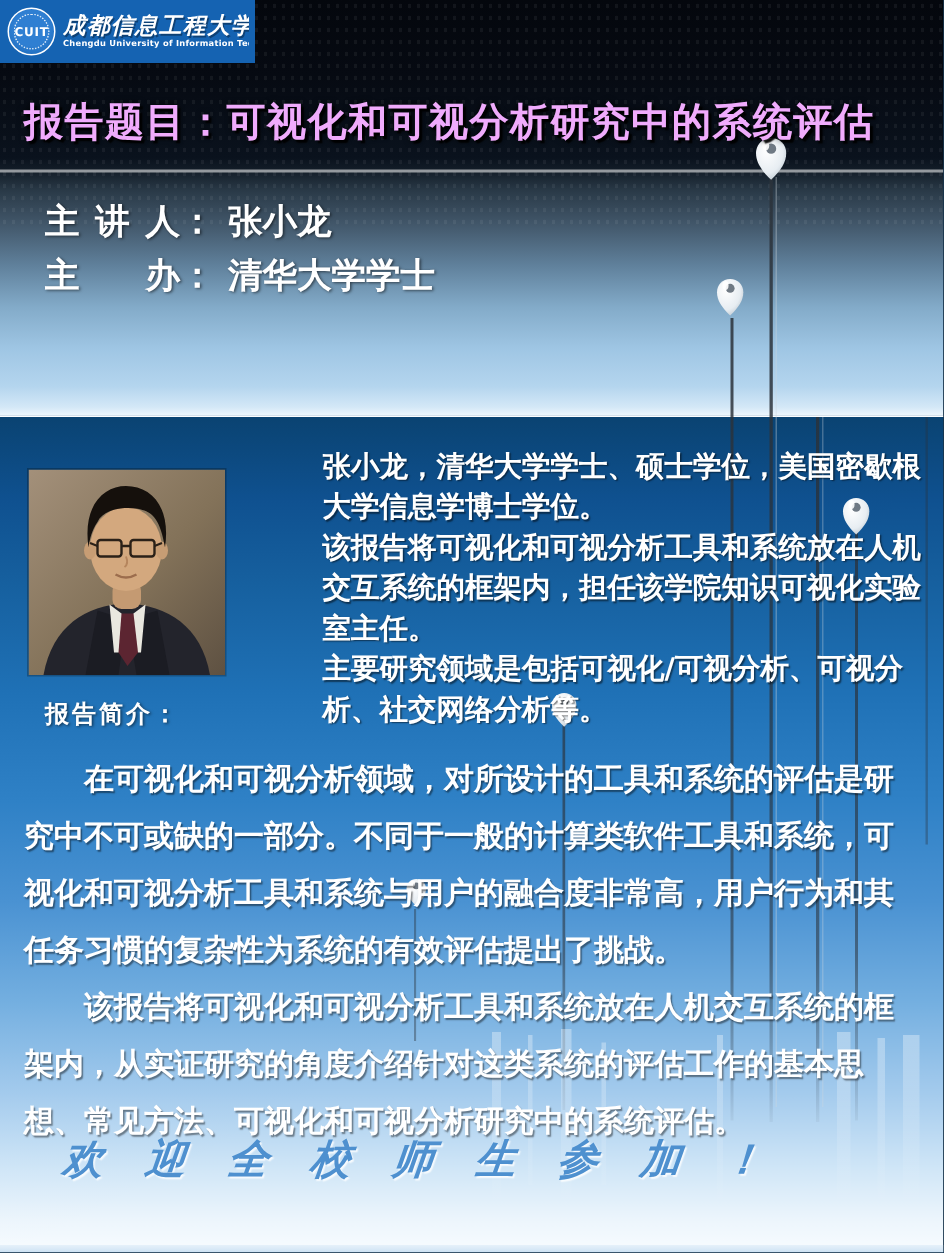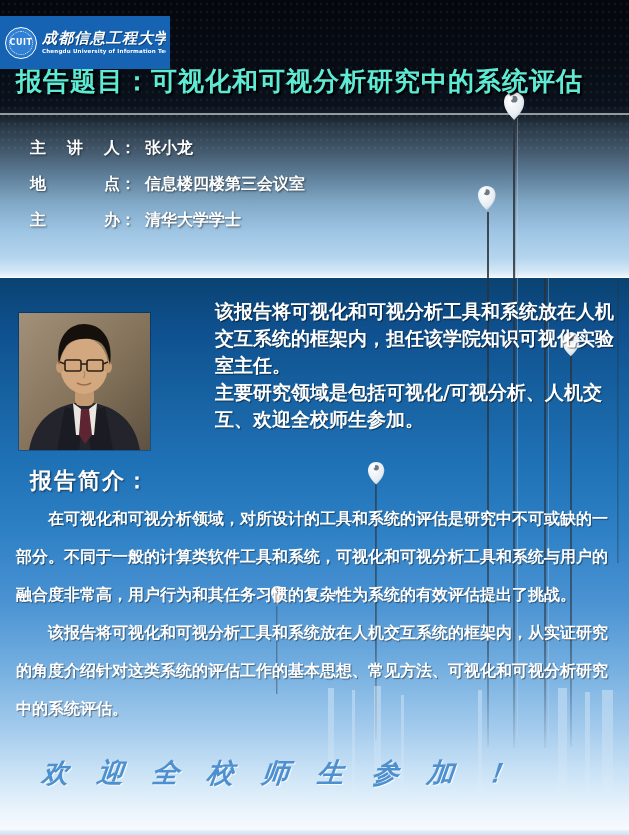--- a/index.html
+++ b/index.html
@@ -22,21 +22,21 @@
     background-image:radial-gradient(rgba(255,255,255,0.07) 1px, transparent 1.3px);
     background-size:6px 8px; opacity:.8;
   }
   .hairline {
     position:absolute; top:113px; left:0; width:629px; height:2px;
     background:rgba(255,255,255,0.55);
   }
 
   
   .banner {
-    position:absolute; top:16px; left:0; width:170px; height:53px;
+    position:absolute; top:0; left:0; width:170px; height:42px;
     background:#1563b2; display:flex; align-items:center;
     padding:0 4px 0 5px; box-sizing:border-box; z-index:5;
   }
   .logo {
     position:relative; flex:none; width:32px; height:32px; border-radius:50%;
     border:1px solid #fff; box-sizing:border-box;
     background:radial-gradient(circle at 50% 42%, #2f7fd2 0 52%, #1563b2 100%);
     display:flex; align-items:center; justify-content:center;
   }
   .logo::before {
@@ -50,29 +50,29 @@
     font-style:italic; text-shadow:1px 1px 0 rgba(0,0,0,.35); line-height:17px;
   }
   .banner-en {
     font-size:6px; white-space:nowrap; transform:scale(.92); transform-origin:left center;
     letter-spacing:.2px; line-height:8px; font-weight:bold;
   }
 
   
   .title {
     position:absolute; top:64px; left:0; width:629px; padding:0 16px; box-sizing:border-box;
-    color:#5eead4; font-size:26px; font-weight:bold; letter-spacing:1px; white-space:nowrap;
+    color:#f0abfc; font-size:26px; font-weight:bold; letter-spacing:1px; white-space:nowrap;
     text-shadow:2px 2px 1px rgba(0,0,0,0.95), 0 0 4px rgba(0,0,0,.8);
     z-index:3;
   }
 
   
   .info-rows { position:absolute; top:130px; left:30px; z-index:3; }
   .info-row {
-    height:36px; line-height:36px; color:#fff; font-size:16px; font-weight:bold;
+    height:36px; line-height:36px; color:#fff; font-size:23px; font-weight:bold;
     text-shadow:1px 1px 2px rgba(0,0,0,0.55); white-space:nowrap;
   }
   .info-label {
     display:inline-block; width:90px; text-align:justify; text-align-last:justify;
     vertical-align:top;
   }
   .info-colon { display:inline-block; }
   .info-value {
     margin-left:9px;
     font-family:"Liberation Serif","DejaVu Serif",serif;
@@ -103,26 +103,26 @@
   .bio {
     position:absolute; top:298px; left:215px; width:406px; z-index:3;
     color:#fff; font-size:19px; line-height:27px; font-weight:bold;
     text-shadow:1px 1px 1px rgba(0,0,0,0.5);
   }
   .bio div { margin:0; }
 
   
   .abstract-heading {
     position:absolute; top:466px; left:30px; z-index:3;
-    color:#fff; font-size:22px; font-weight:bold; letter-spacing:2px;
+    color:#fff; font-size:16px; font-weight:bold; letter-spacing:2px;
     text-shadow:1px 1px 2px rgba(0,0,0,0.55);
   }
   .abstract {
     position:absolute; top:500px; left:16px; width:597px; z-index:3;
-    color:#fff; font-size:16px; line-height:38px; font-weight:bold;
+    color:#fff; font-size:20px; line-height:38px; font-weight:bold;
     text-shadow:1px 1px 1px rgba(0,0,0,0.45);
   }
   .abstract p { margin:0; text-indent:2em; }
 
   
   .welcome {
     position:absolute; top:755px; left:42px; z-index:3;
     color:#4e90cf; font-size:27px; font-weight:bold; font-style:italic;
     letter-spacing:28px; white-space:nowrap; transform:skewX(-6deg);
     text-shadow:1px 1px 1px rgba(255,255,255,0.85);
@@ -148,23 +148,20 @@
       <div class="banner-cn">成都信息工程大学</div>
       <div class="banner-en">Chengdu University of Information Technology</div>
     </div>
   </div>
 
   <div class="title">报告题目：可视化和可视分析研究中的系统评估</div>
 
   <div class="info-rows">
     <div class="info-row">
       <span class="info-label">主讲人</span><span class="info-colon">：</span><span class="info-value">张小龙</span>
-    </div>
-    <div class="info-row">
-      <span class="info-label">地点</span><span class="info-colon">：</span><span class="info-value">信息楼四楼第三会议室</span>
     </div>
     <div class="info-row">
       <span class="info-label">主办</span><span class="info-colon">：</span><span class="info-value">清华大学学士</span>
     </div>
   </div>
 
   <div class="content-band"></div>
 
   <div class="photo">
     <svg width="131" height="137" viewBox="0 0 131 137">
@@ -197,22 +194,23 @@
       <line x1="62" y1="51" x2="68" y2="51" stroke="#2b2118" stroke-width="1.6"></line>
       <line x1="46" y1="51" x2="41" y2="49" stroke="#2b2118" stroke-width="1.4"></line>
       <line x1="84" y1="51" x2="89" y2="49" stroke="#2b2118" stroke-width="1.4"></line>
 
       <path d="M58 70 Q65 74 72 70" fill="none" stroke="#9c6d4d" stroke-width="1.6"></path>
       <path d="M65 58 Q67 63 64 65" fill="none" stroke="#b5855d" stroke-width="1.3"></path>
     </svg>
   </div>
 
   <div class="bio">
+    <div>张小龙，清华大学学士、硕士学位，美国密歇根大学信息学博士学位。</div>
     <div>该报告将可视化和可视分析工具和系统放在人机交互系统的框架内，担任该学院知识可视化实验室主任。</div>
-    <div>主要研究领域是包括可视化/可视分析、人机交互、欢迎全校师生参加。</div>
+    <div>主要研究领域是包括可视化/可视分析、可视分析、社交网络分析等。</div>
   </div>
 
   <div class="abstract-heading">报告简介：</div>
   <div class="abstract">
     <p>在可视化和可视分析领域，对所设计的工具和系统的评估是研究中不可或缺的一部分。不同于一般的计算类软件工具和系统，可视化和可视分析工具和系统与用户的融合度非常高，用户行为和其任务习惯的复杂性为系统的有效评估提出了挑战。</p>
     <p>该报告将可视化和可视分析工具和系统放在人机交互系统的框架内，从实证研究的角度介绍针对这类系统的评估工作的基本思想、常见方法、可视化和可视分析研究中的系统评估。</p>
   </div>
 
   <div class="welcome">欢迎全校师生参加！</div>
 

